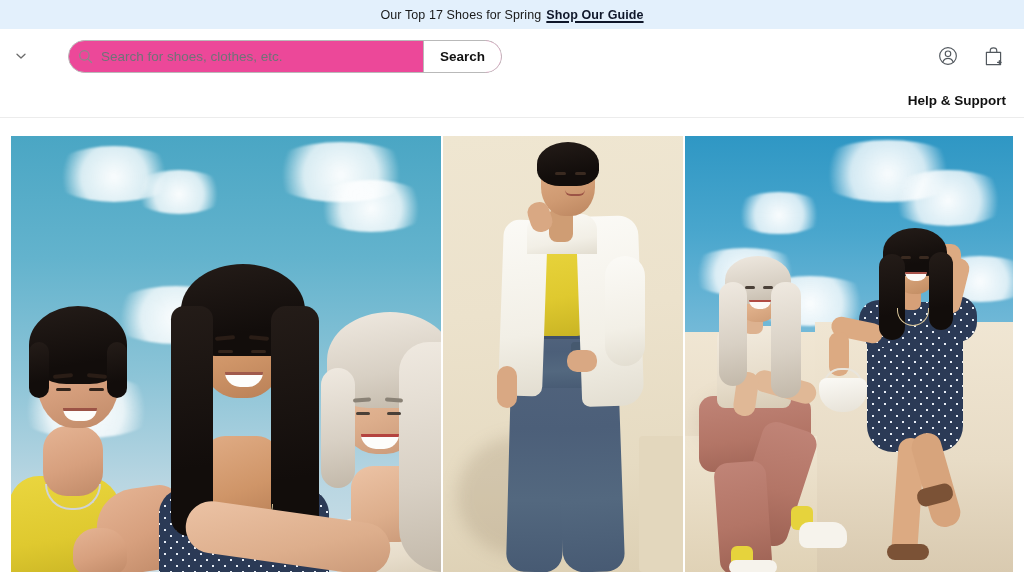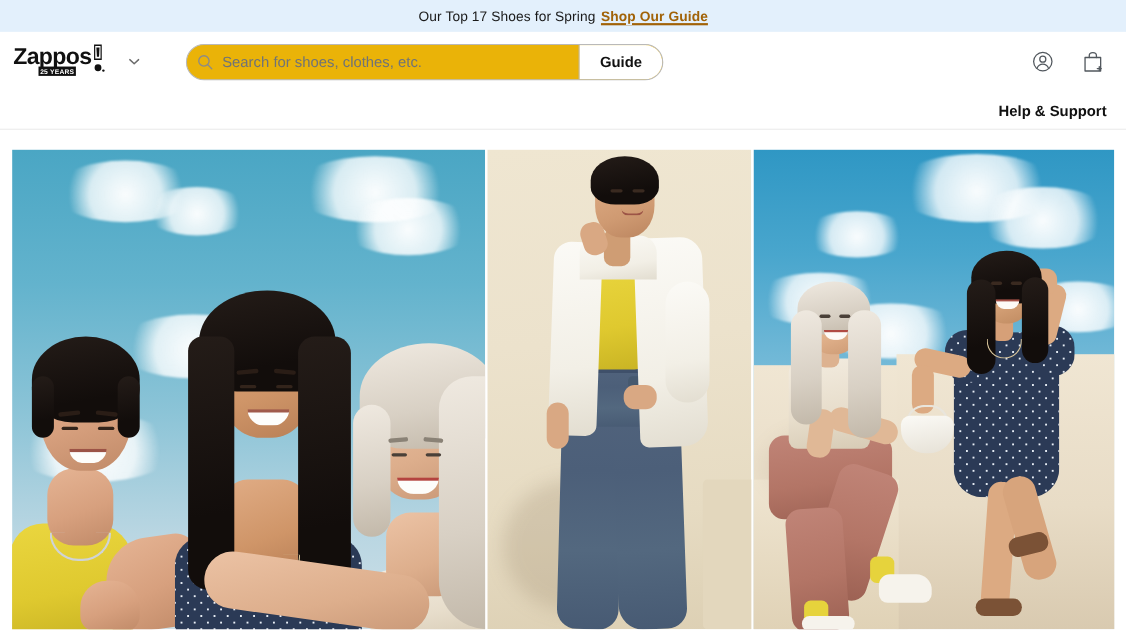--- a/index.html
+++ b/index.html
@@ -20,21 +20,21 @@
     justify-content: center;
     font-size: 12.5px;
     color: #1a1a1a;
     letter-spacing: .1px;
   }
   .promo-link {
     font-weight: 700;
     text-decoration: underline;
     text-underline-offset: 2px;
     text-decoration-thickness: 1.6px;
-    color: #a16207;
+    color: #0f172a;
     margin-left: 5px;
     cursor: pointer;
   }
 
   
   .header {
     height: 54px;
     background: #fff;
     display: flex;
     align-items: center;
@@ -58,21 +58,21 @@
 
   
   .search-wrap {
     margin-left: 38px;
     width: 434px;
     height: 33px;
     border: 1px solid #b9b9b9;
     border-radius: 17px;
     display: flex;
     align-items: flex-start;
-    background: #eab308;
+    background: #ec4899;
     overflow: hidden;
   }
   .search-icon {
     width: 32px; height: 100%;
     display: flex; align-items: center; justify-content: center;
     color: #8a8a8a;
     flex: 0 0 auto;
   }
   .search-input {
     flex: 1 1 auto;
@@ -218,52 +218,38 @@
 
 <div class="promo-banner">
   <span>Our Top 17 Shoes for Spring</span>
   <span class="promo-link">Shop Our Guide</span>
 </div>
 
 <div class="header">
 
   <div class="logo-zone">
 
-    <div class="logo">
-      <svg viewBox="0 0 92 36" width="92" height="36" aria-hidden="true">
-        <text x="0" y="20" font-family="Liberation Sans, sans-serif" font-size="21" font-weight="700" fill="#111" letter-spacing="-0.6">Zappos</text>
-
-        <path d="M73.5 2.5 L80.5 2.5 L80.5 16.5 L73.5 16.5 Z" fill="#111"></path>
-        <path d="M74.6 3.8 L79.4 3.8 L79.4 15.2 L74.6 15.2 Z" fill="#fff"></path>
-        <path d="M75.6 5.2 L78.5 5.2 L78.0 13.6 L76.1 13.6 Z" fill="#111"></path>
-        <circle cx="77.1" cy="23.6" r="3.1" fill="#111"></circle>
-        <circle cx="82.0" cy="26.2" r="1.1" fill="#111"></circle>
-
-        <rect x="23" y="22.5" width="34" height="8.5" fill="#111"></rect>
-        <text x="40" y="29.1" font-family="Liberation Sans, sans-serif" font-size="6.1" font-weight="700" fill="#fff" text-anchor="middle" letter-spacing="0.2">25 YEARS</text>
-      </svg>
-    </div>
 
     <div class="logo-chevron">
       <svg width="14" height="14" viewBox="0 0 14 14" fill="none" aria-hidden="true">
         <path d="M3 5.2 L7 9 L11 5.2" stroke="#6b6b6b" stroke-width="1.3" stroke-linecap="round" stroke-linejoin="round"></path>
       </svg>
     </div>
   </div>
 
   <div class="search-wrap">
     <span class="search-icon">
       <svg width="15" height="15" viewBox="0 0 16 16" fill="none" aria-hidden="true">
         <circle cx="6.8" cy="6.8" r="5" stroke="#8a8a8a" stroke-width="1.3"></circle>
         <path d="M10.5 10.5 L14.4 14.4" stroke="#8a8a8a" stroke-width="1.3" stroke-linecap="round"></path>
       </svg>
     </span>
     <input class="search-input" type="text" value="" placeholder="Search for shoes, clothes, etc." style="">
     <span class="search-divider"></span>
-    <button class="search-button">Guide</button>
+    <button class="search-button">Search</button>
   </div>
 
   <div class="header-spacer"></div>
 
   <div class="header-actions">
     <button class="icon-btn" title="Account">
       <svg width="22" height="22" viewBox="0 0 24 24" fill="none" aria-hidden="true">
         <circle cx="12" cy="12" r="9.1" stroke="#52585e" stroke-width="1.25"></circle>
         <circle cx="12" cy="9.6" r="3.0" stroke="#52585e" stroke-width="1.25"></circle>
         <path d="M6.3 18.7 C7.4 15.9 9.5 14.6 12 14.6 C14.5 14.6 16.6 15.9 17.7 18.7" stroke="#52585e" stroke-width="1.25" stroke-linecap="round"></path>

